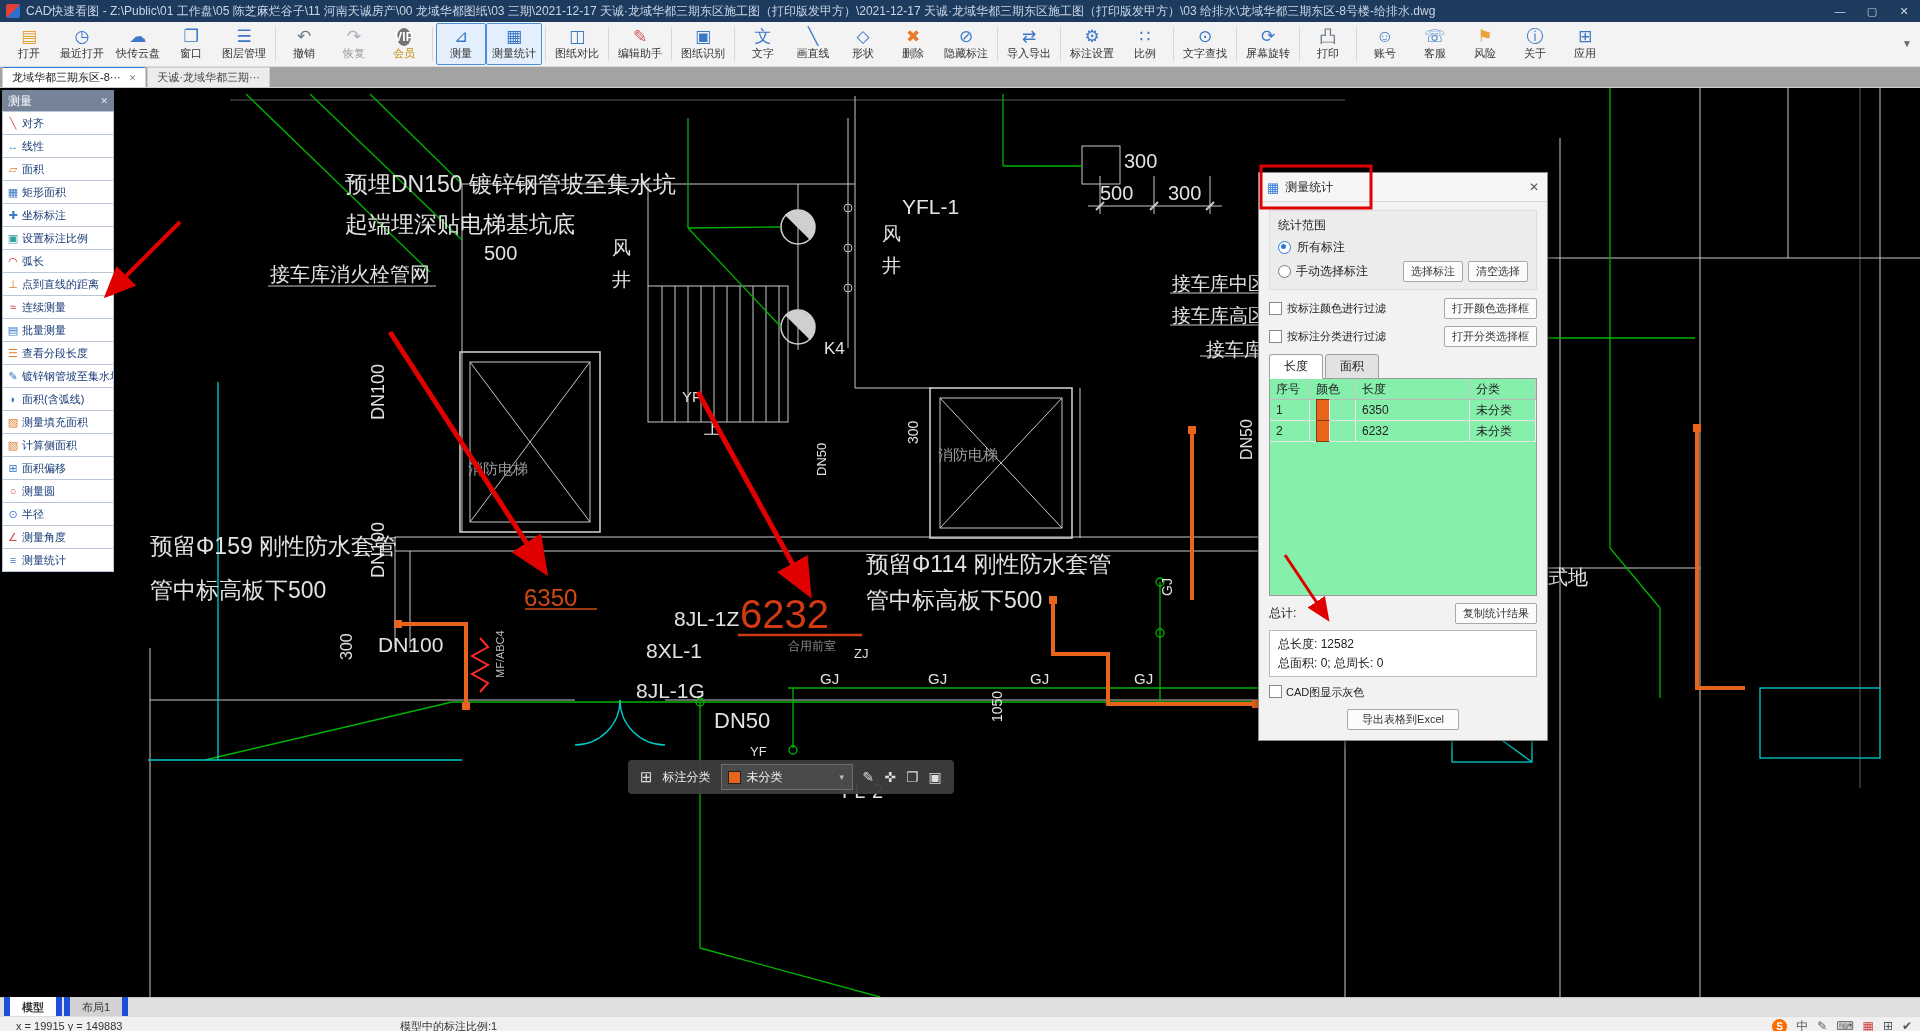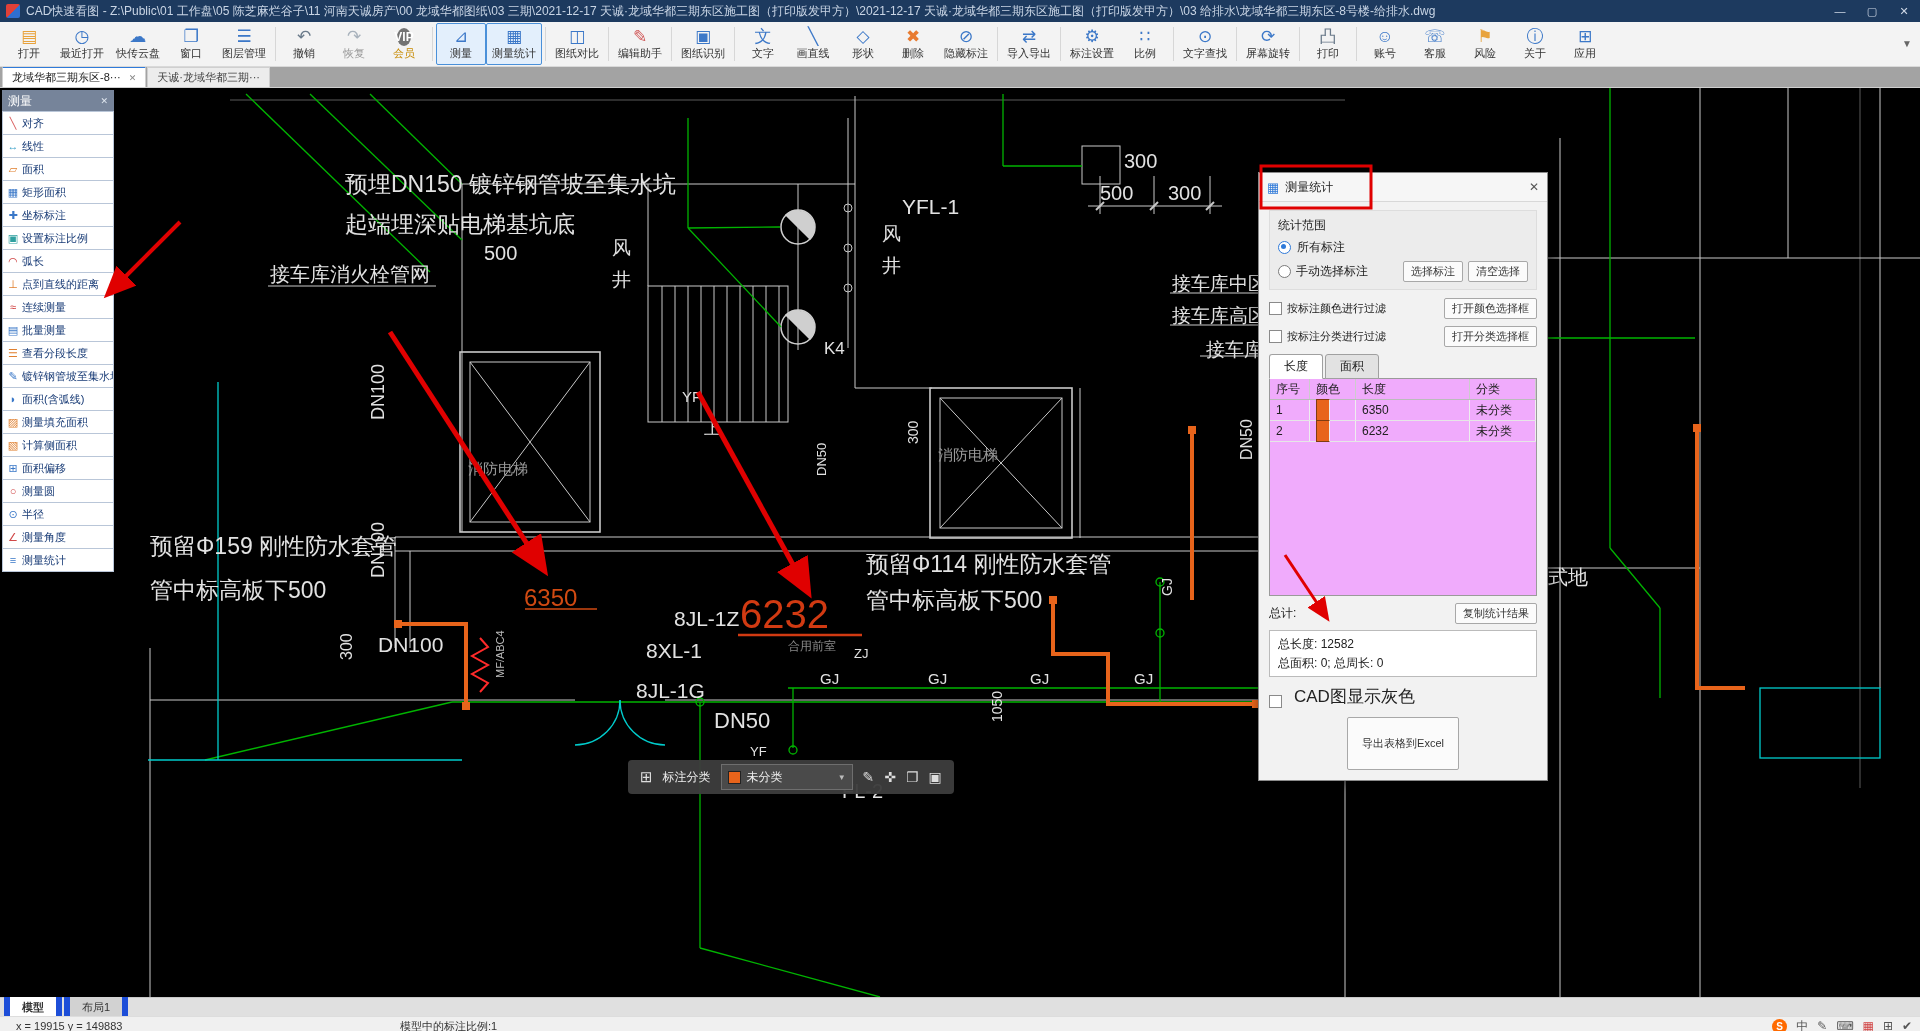--- a/index.html
+++ b/index.html
@@ -50,32 +50,32 @@
   .rad{width:11px;height:11px;border:1px solid #7a7a7a;border-radius:50%;background:#fff;position:relative;flex:none}
   .rad.on{border-color:#2f7ad9}
   .rad.on::after{content:"";position:absolute;left:2px;top:2px;width:5px;height:5px;border-radius:50%;background:#2f7ad9}
   .cb{width:11px;height:11px;border:1px solid #8a8a8a;background:#fff;flex:none;display:inline-block}
   .btn{background:#fbfbfb;border:1px solid #a8a8a8;border-radius:2px;padding:2px 7px;font-size:11px;color:#333;font-family:inherit;white-space:nowrap}
   .frow{display:flex;align-items:center;justify-content:space-between;margin-bottom:7px}
   .frow label{display:flex;align-items:center;gap:5px;font-size:11px}
   .tabs{display:flex;margin-top:2px}
   .tab{padding:3px 14px;border:1px solid #a0a0a0;background:#e2e2e2;margin-right:2px;border-radius:3px 3px 0 0;font-size:12px}
   .tab.on{background:#fff;border-bottom-color:#fff}
-  .tblw{border:1px solid #9a9a9a;background:#f0abfc;height:216px;margin-top:-1px;overflow:hidden}
+  .tblw{border:1px solid #9a9a9a;background:#86efac;height:216px;margin-top:-1px;overflow:hidden}
   .trow{display:grid;grid-template-columns:40px 46px 114px 1fr;height:20px;align-items:center;border-bottom:1px solid #e6e6e6}
   .trow span{padding-left:6px;border-right:1px solid #eee;height:20px;display:flex;align-items:center}
   .trow.th{border-bottom:1px solid #bbb}
   .trow.th span{border-right:1px solid #ccc}
   .swatch{width:12px;height:12px;background:#e8641b;border:1px solid #803c10;padding:0!important}
   .ccell{justify-content:flex-start}
   .totrow{display:flex;align-items:center;justify-content:space-between;margin-top:7px}
   .totbox{background:#fff;border:1px solid #bbb;padding:4px 8px;margin-top:6px;line-height:1.55}
-  .cbrow{display:flex;align-items:flex-end;gap:12px;margin-top:8px;font-size:17px}
+  .cbrow{display:flex;align-items:flex-start;gap:4px;margin-top:8px;font-size:11px}
   .exprow{display:flex;justify-content:center;margin-top:9px}
-  .expbtn{padding:18px 14px}
+  .expbtn{padding:2px 14px}
   
   .ftb{position:absolute;left:628px;top:672px;height:34px;background:rgba(60,60,60,.96);border-radius:4px;display:flex;align-items:center;gap:10px;padding:0 12px;z-index:10;color:#eee;font-size:12px}
   .fgrid{font-size:15px;color:#ddd}
   .fdd{display:flex;align-items:center;gap:6px;background:#4a4a4a;border:1px solid #6e6e6e;height:24px;padding:0 6px;width:118px}
   .fsw{width:11px;height:11px;background:#e8641b;border:1px solid #222;flex:none}
   .fddv{flex:1}
   .fcaret{font-size:8px;color:#bbb}
   .fic{font-size:14px;color:#ddd}
   
   .overlay{position:absolute;left:0;top:0;pointer-events:none;z-index:90}

